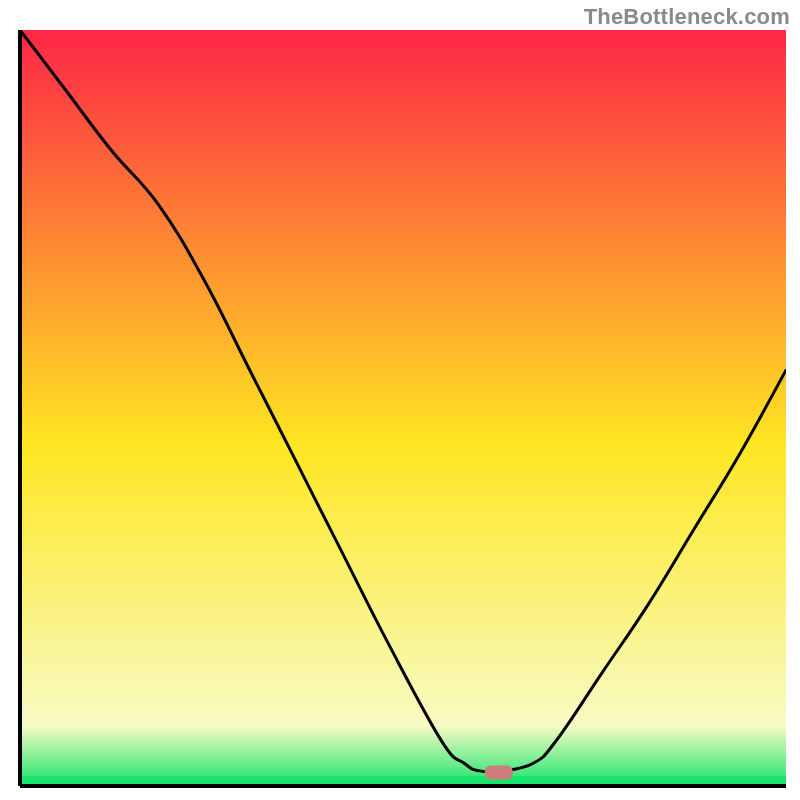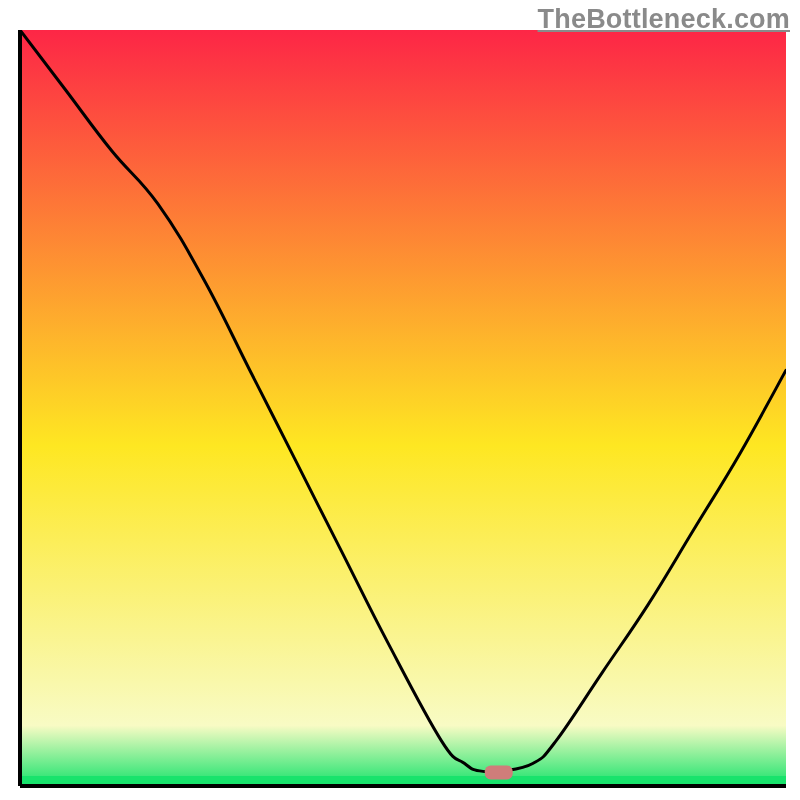--- a/index.html
+++ b/index.html
@@ -13,25 +13,24 @@
   .frame {
     position: relative;
     width: 800px;
     height: 800px;
   }
   .attribution {
     position: absolute;
     top: 4px;
     right: 10px;
     font-family: Arial, Helvetica, sans-serif;
-    font-size: 27px;
+    font-size: 22px;
     font-weight: bold;
     color: #8a8a8a;
     letter-spacing: 0.2px;
-    text-decoration: underline;
   }
   svg {
     display: block;
   }
 </style>
 </head>
 <body>
 
 <div class="frame">
   <div class="attribution">TheBottleneck.com</div>

